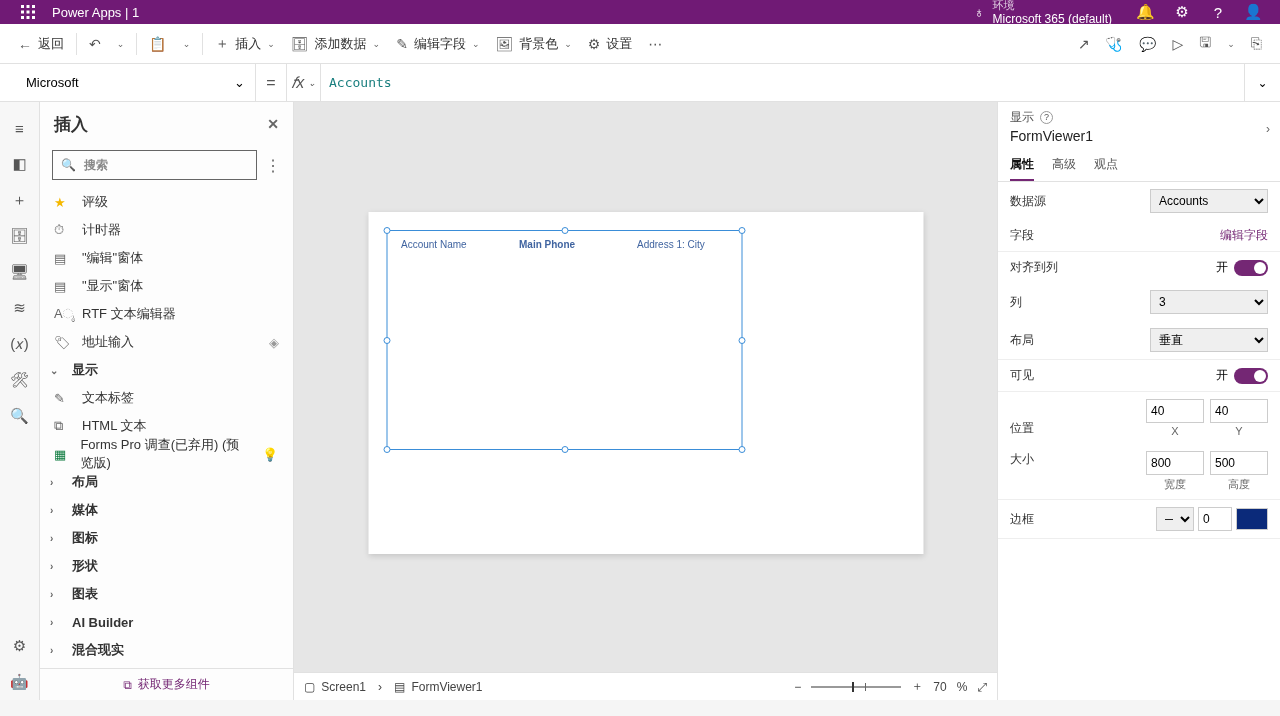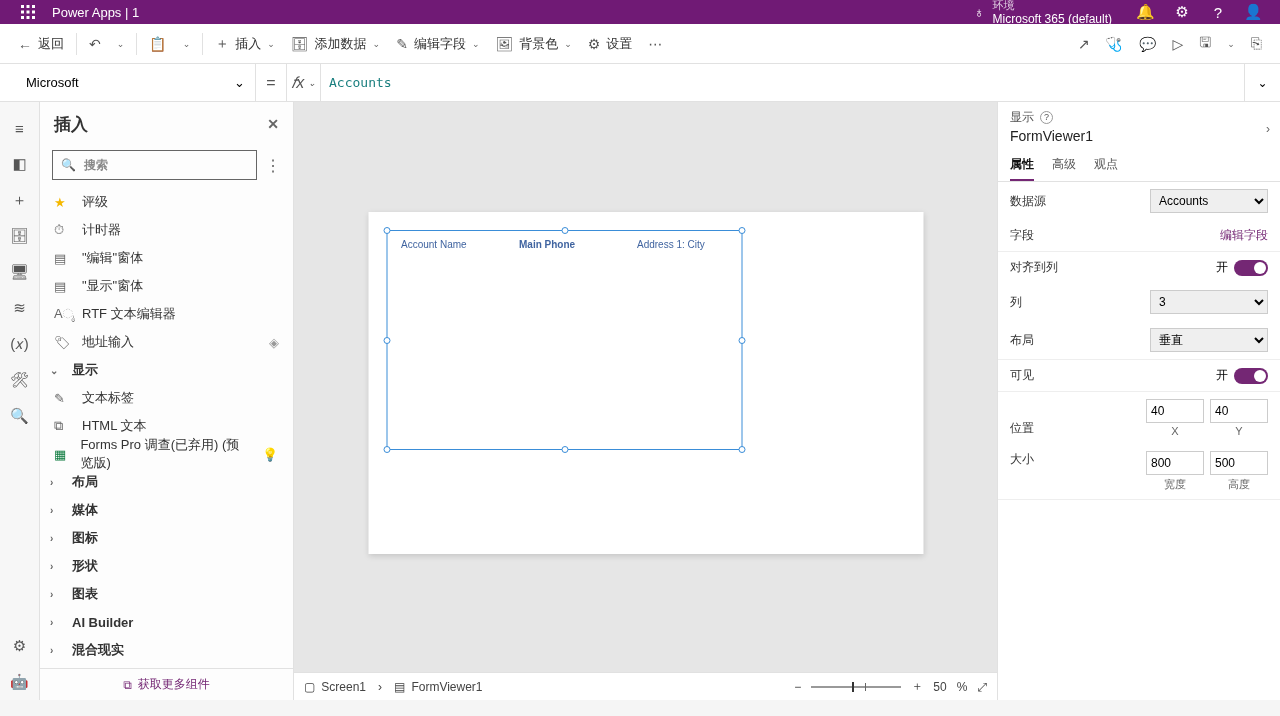--- a/index.html
+++ b/index.html
@@ -350,21 +350,21 @@
           <span>FormViewer1</span>
         </div>
       <div class="spacer"></div>
       <div class="zoom">
         <span>−</span>
         <div class="slidertrack">
             <div class="sliderthumb"></div>
             <div class="slidertick"></div>
           </div>
         <span>＋</span>
-        <span>50</span>
+        <span>70</span>
         <span>%</span>
         <span>⤢</span>
       </div>
     </div>
   </div>
 
   <div class="proppanel">
     <div class="collapse">›</div>
     <div class="phdr">
         <span>显示</span>
@@ -435,15 +435,23 @@
             <span class="sublabel">宽度</span>
           </div>
         <div class="dualcol">
             <input type="text" class="wnum" value="500" style="">
             <span class="sublabel">高度</span>
           </div>
       </div>
       </div>
 
 
+    <div class="prow prowb">
+        <span class="plabel">边框</span>
+      <span style="display:flex;gap:4px;align-items:center;">
+        <select style="width:38px;height:24px;border:1px solid #ccc;"><option>—</option></select>
+        <input type="text" style="width: 34px; height: 24px; border: 1px solid rgb(204, 204, 204); font-size: 12px; padding: 0px 4px;" value="0">
+        <span class="colorchip dark"></span>
+      </span>
+      </div>
 
   </div>
 </div>
 
 </body></html>

